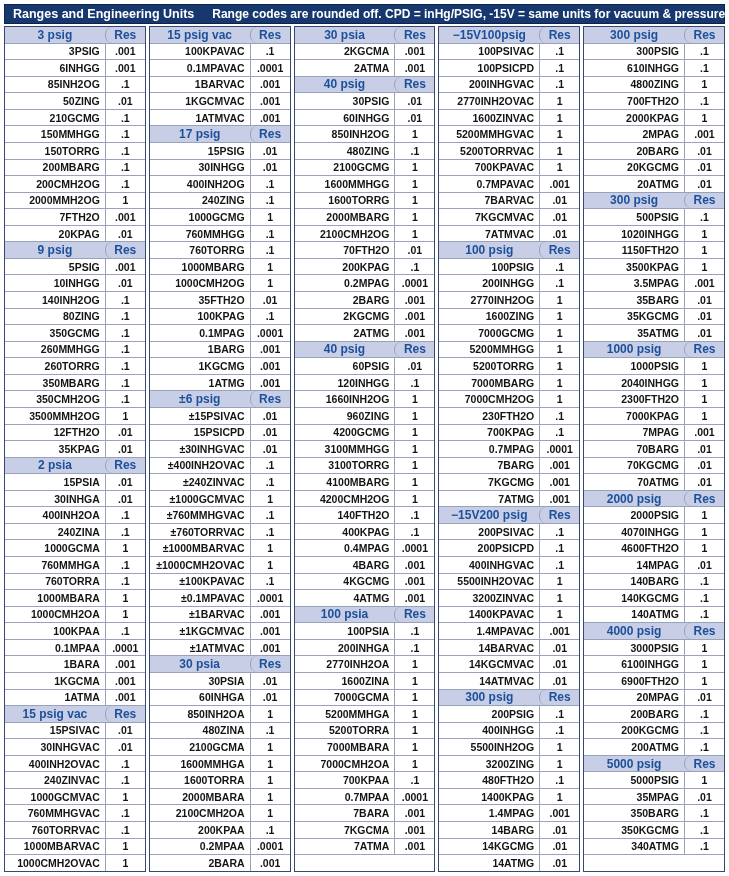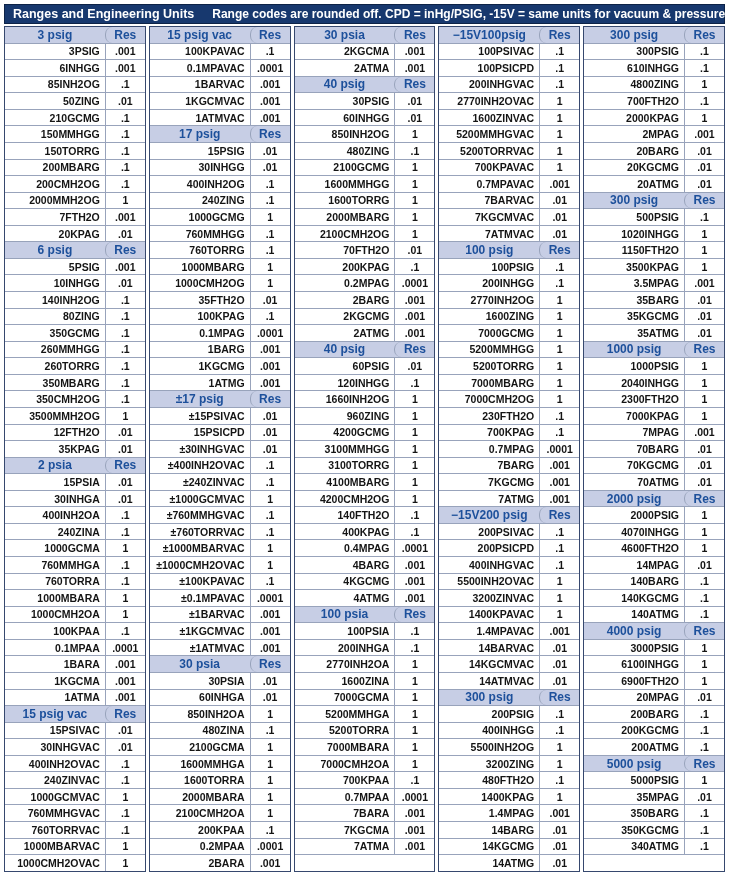--- a/index.html
+++ b/index.html
@@ -90,21 +90,21 @@
         </div>
         <div class="row">
           <span class="range">7FTH2O</span>
           <span class="res">.001</span>
         </div>
         <div class="row">
           <span class="range">20KPAG</span>
           <span class="res">.01</span>
         </div>
         <div class="row section">
-          <span class="range">6 psig</span>
+          <span class="range">9 psig</span>
           <span class="res">Res</span>
         </div>
         <div class="row">
           <span class="range">5PSIG</span>
           <span class="res">.001</span>
         </div>
         <div class="row">
           <span class="range">10INHGG</span>
           <span class="res">.01</span>
         </div>
@@ -332,21 +332,21 @@
         </div>
         <div class="row">
           <span class="range">1KGCMG</span>
           <span class="res">.001</span>
         </div>
         <div class="row">
           <span class="range">1ATMG</span>
           <span class="res">.001</span>
         </div>
         <div class="row section">
-          <span class="range">±17 psig</span>
+          <span class="range">±6 psig</span>
           <span class="res">Res</span>
         </div>
         <div class="row">
           <span class="range">±15PSIVAC</span>
           <span class="res">.01</span>
         </div>
         <div class="row">
           <span class="range">15PSICPD</span>
           <span class="res">.01</span>
         </div>

